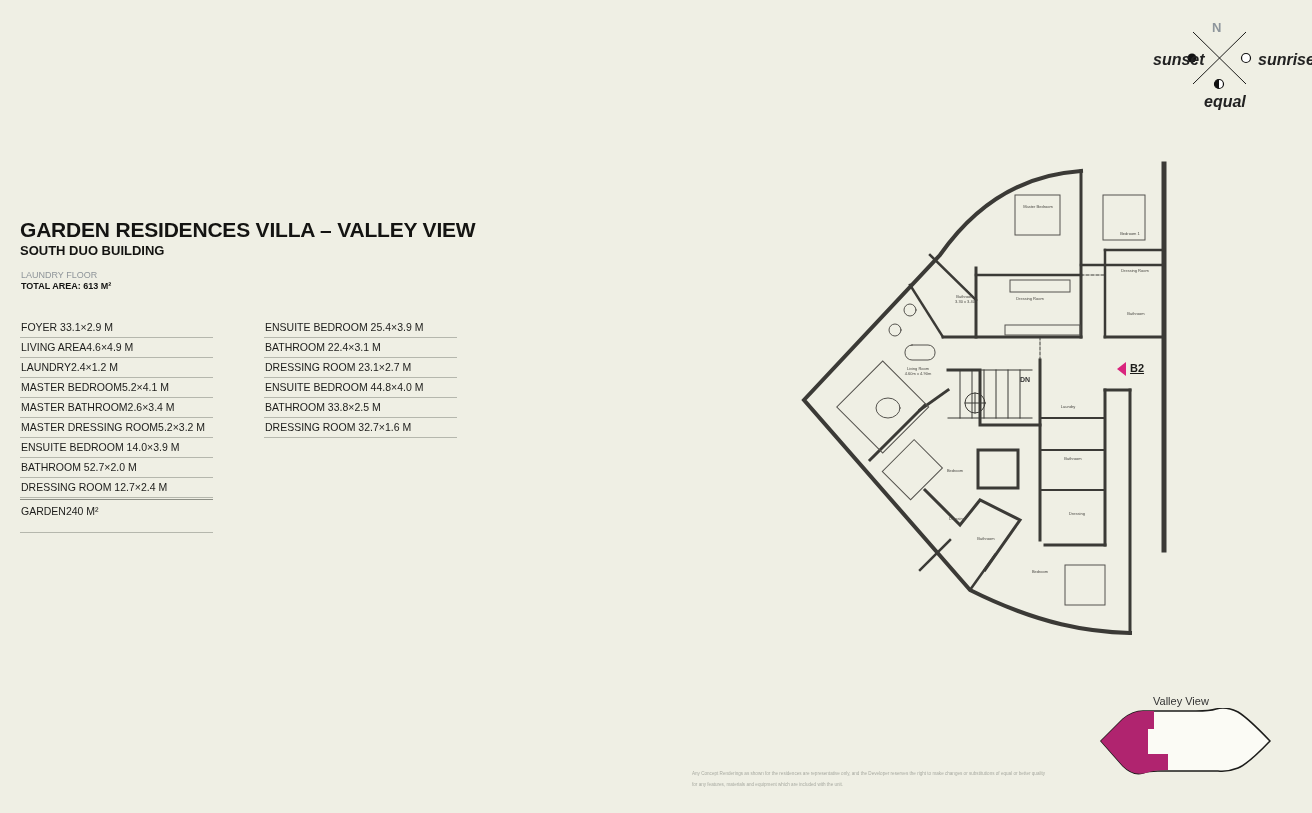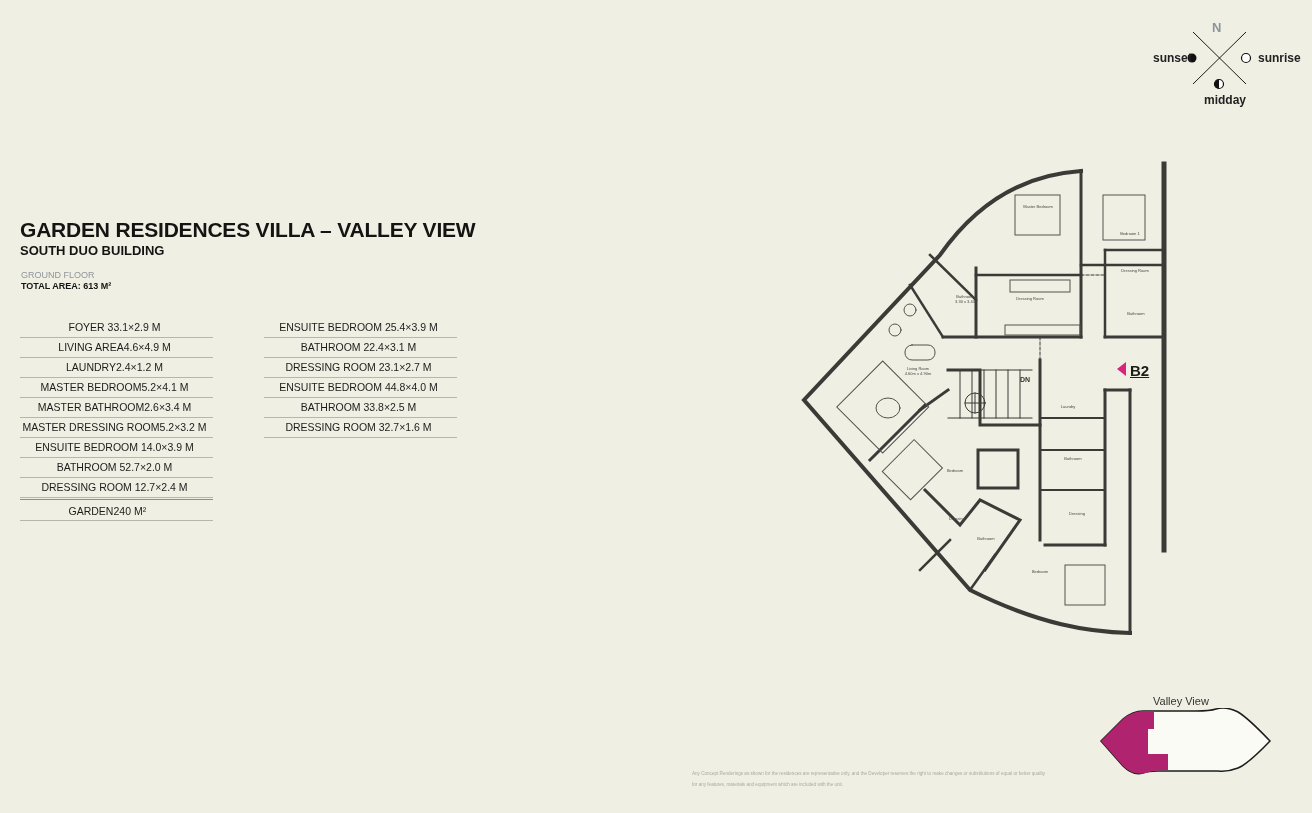--- a/index.html
+++ b/index.html
@@ -5,39 +5,39 @@
   * { box-sizing: border-box; margin: 0; padding: 0; }
   html, body { width: 1312px; height: 813px; background: #efefe4; overflow: hidden; }
   body { position: relative; font-family: "Liberation Sans", sans-serif; color: #1c1c1a; }
   .title { position: absolute; left: 20px; top: 218px; font-size: 21px; font-weight: bold; letter-spacing: -0.2px; color: #141412; white-space: nowrap; }
   .subtitle { position: absolute; left: 20px; top: 243px; font-size: 13px; font-weight: bold; color: #141412; }
   .floor { position: absolute; left: 21px; top: 270px; font-size: 9px; color: #8f959a; }
   .area { position: absolute; left: 21px; top: 281px; font-size: 9px; font-weight: bold; color: #141412; }
   .room-table { position: absolute; top: 318px; width: 193px; }
   .room-table.left { left: 20px; }
   .room-table.right { left: 264px; }
-  .room-row { display: flex; justify-content: center; height: 20px; line-height: 19px; border-bottom: 1px solid #b5b7ad; font-size: 10.5px; color: #1c1c1a; padding-left: 1px; }
+  .room-row { display: flex; justify-content: flex-start; height: 20px; line-height: 19px; border-bottom: 1px solid #b5b7ad; font-size: 10.5px; color: #1c1c1a; padding-left: 1px; }
   .room-row .dim { width: 52px; text-align: left; }
-  .room-row.garden { height: 22px; line-height: 23px; border-top: 1px solid #8d8f86; border-bottom: 1px solid #b5b7ad; margin-top: 1px; }
+  .room-row.garden { height: 34px; line-height: 23px; border-top: 1px solid #8d8f86; border-bottom: 1px solid #b5b7ad; margin-top: 1px; }
   .compass { position: absolute; left: 1150px; top: 20px; width: 150px; height: 90px; }
-  .compass .lbl { position: absolute; font-size: 12px; font-weight: bold; color: #222; }
+  .compass .lbl { position: absolute; font-size: 16px; font-weight: bold; color: #222; font-style: italic; }
   .compass .n { position: absolute; left: 62px; top: 0px; font-size: 13px; font-weight: bold; color: #8d959b; }
   .plan { position: absolute; left: 800px; top: 160px; }
-  .b2 { position: absolute; left: 1130px; top: 362px; font-size: 15px; font-weight: bold; text-decoration: underline; color: #1c1c1a; }
+  .b2 { position: absolute; left: 1130px; top: 362px; font-size: 11px; font-weight: bold; text-decoration: underline; color: #1c1c1a; }
   .b2-arrow { position: absolute; left: 1117px; top: 362px; width: 0; height: 0; border-top: 7px solid transparent; border-bottom: 7px solid transparent; border-right: 9px solid #d9247d; }
   .keyplan-title { position: absolute; left: 1153px; top: 695px; font-size: 11px; color: #333; }
   .keyplan { position: absolute; left: 1098px; top: 708px; }
   .disclaimer { position: absolute; left: 692px; top: 768px; width: 400px; font-size: 4.6px; line-height: 11px; color: #a9aba2; }
 </style>
 </head>
 <body>
 
 <div class="title">GARDEN RESIDENCES VILLA – VALLEY VIEW</div>
 <div class="subtitle">SOUTH DUO BUILDING</div>
-<div class="floor">GROUND FLOOR</div>
+<div class="floor">LAUNDRY FLOOR</div>
 <div class="area">TOTAL AREA: 613 M²</div>
 
 <div class="room-table left">
   <div class="room-row">
       <span>FOYER 3</span>
       <span class="dim">3.1×2.9 M</span>
     </div>
   <div class="room-row">
       <span>LIVING AREA</span>
       <span class="dim">4.6×4.9 M</span>
@@ -108,21 +108,21 @@
     <line x1="43" y1="12" x2="96" y2="64" stroke="#1c1c1a" stroke-width="1"></line>
     <line x1="96" y1="12" x2="43" y2="64" stroke="#1c1c1a" stroke-width="1"></line>
     <circle cx="42" cy="38" r="4.5" fill="#111"></circle>
     <circle cx="96" cy="38" r="4.5" fill="#fff" stroke="#111" stroke-width="1.2"></circle>
     <circle cx="69" cy="64" r="4.5" fill="#fff" stroke="#111" stroke-width="1.2"></circle>
     <path d="M69 59.5 A4.5 4.5 0 0 0 69 68.5 Z" fill="#111"></path>
   </svg>
   <span class="n">N</span>
   <span class="lbl" style="left:3px;top:31px">sunset</span>
   <span class="lbl" style="left:108px;top:31px">sunrise</span>
-  <span class="lbl" style="left:54px;top:73px">midday</span>
+  <span class="lbl" style="left:54px;top:73px">equal</span>
 </div>
 
 <svg class="plan" width="380" height="480" viewBox="0 0 380 480">
   <g fill="none" stroke="#3b3a36" stroke-linecap="square">
 
     <path d="M281 11 C220 15 175 45 140 95 L4 240 L170 430 C240 465 290 472 330 473" stroke-width="4"></path>
     <line x1="364" y1="4" x2="364" y2="390" stroke-width="5"></line>
     <line x1="330" y1="473" x2="330" y2="230" stroke-width="3"></line>
     <line x1="330" y1="230" x2="305" y2="230" stroke-width="3"></line>
     <line x1="305" y1="230" x2="305" y2="385" stroke-width="3"></line>

